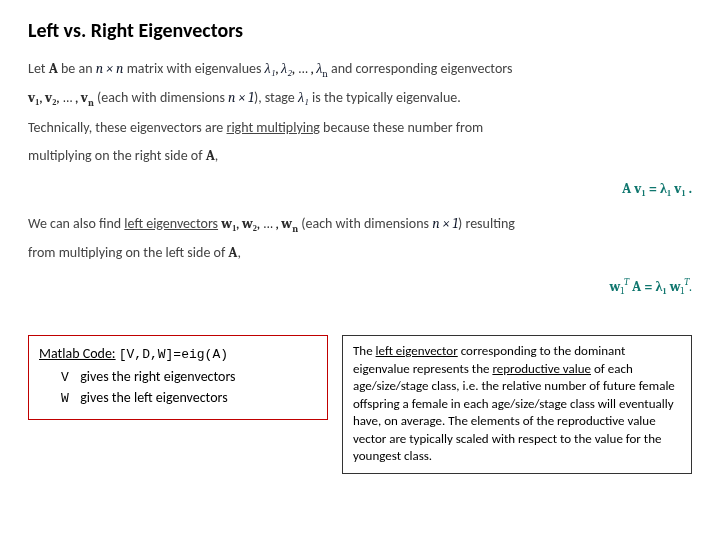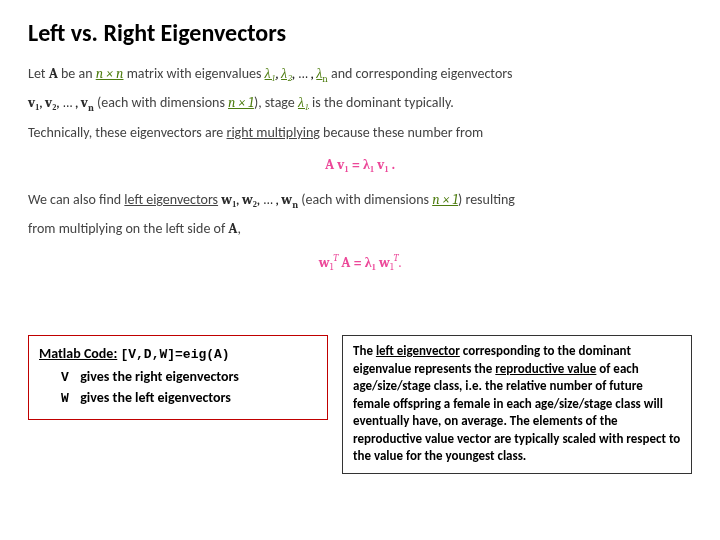--- a/index.html
+++ b/index.html
@@ -13,55 +13,54 @@
     overflow: hidden;
   }
   .slide {
     padding: 18px 28px 10px 28px;
     box-sizing: border-box;
     width: 100%;
     height: 100%;
     position: relative;
   }
   .title {
-    font-size: 24px;
+    font-size: 20px;
     font-weight: 700;
     margin-bottom: 14px;
   }
   .body-text {
     font-size: 14px;
     line-height: 1.9;
     color: #444;
   }
   .body-text .row {
     margin-bottom: 2px;
   }
   .eq {
-    text-align: center;
+    text-align: right;
     font-size: 14px;
     margin: 6px 0 8px 0;
-    color: #ec4899;
+    color: #0f766e;
     font-family: 'Cambria Math', Cambria, serif;
   }
   .bold { font-weight: 700; }
   .ul { text-decoration: underline; }
-  .math { font-family: 'Cambria Math', Cambria, serif; font-style: italic; color:#4d7c0f;text-decoration:underline;}
+  .math { font-family: 'Cambria Math', Cambria, serif; font-style: italic; color:#0f172a;}
   .mathup { font-family: 'Cambria Math', Cambria, serif; color:#2a2a2a;}
   .sub { font-size: 0.7em; vertical-align: sub; font-style: normal;}
   .sup { font-size: 0.7em; vertical-align: super; font-style: italic;}
 
   .boxes {
     position: absolute;
     left: 28px;
     right: 28px;
     top: 335px;
     display: flex;
     gap: 14px;
     align-items: flex-start;
-    font-weight: bold;
   }
   .box-left {
     border: 1.5px solid #c00000;
     padding: 8px 10px 10px 10px;
     font-size: 14px;
     line-height: 1.45;
     width: 300px;
     box-sizing: border-box;
   }
   .box-left .codehead { margin-bottom: 2px; }
@@ -88,27 +87,30 @@
 
   <div class="title">Left vs. Right Eigenvectors</div>
 
   <div class="body-text">
 
     <div class="row">
       <span>Let </span><span class="mathup bold">A</span><span> be an </span><span class="math">n × n</span><span> matrix with eigenvalues </span><span class="math">λ₁</span><span class="mathup">, </span><span class="math">λ₂</span><span class="mathup">, … , </span><span class="math"><span>λ</span><span class="sub">n</span></span><span> and corresponding eigenvectors</span>
     </div>
 
     <div class="row">
-      <span class="mathup bold">v₁</span><span class="mathup">, </span><span class="mathup bold">v₂</span><span class="mathup">, … , </span><span class="mathup bold"><span>v</span><span class="sub">n</span></span><span> (each with dimensions </span><span class="math">n × 1</span><span>), stage </span><span class="math">λ₁</span><span> is the dominant typically.</span>
+      <span class="mathup bold">v₁</span><span class="mathup">, </span><span class="mathup bold">v₂</span><span class="mathup">, … , </span><span class="mathup bold"><span>v</span><span class="sub">n</span></span><span> (each with dimensions </span><span class="math">n × 1</span><span>), stage </span><span class="math">λ₁</span><span> is the typically eigenvalue.</span>
     </div>
 
     <div class="row">
       <span>Technically, these eigenvectors are </span><span class="ul">right multiplying</span><span> because these number from</span>
     </div>
 
+    <div class="row">
+      <span>multiplying on the right side of </span><span class="mathup bold">A</span><span>,</span>
+    </div>
 
     <div class="eq">
       <span class="bold">A v₁ = λ₁ v₁ .</span>
     </div>
 
     <div class="row">
       <span>We can also find </span><span class="ul">left eigenvectors</span> <span class="mathup bold">w₁</span><span class="mathup">, </span><span class="mathup bold">w₂</span><span class="mathup">, … , </span><span class="mathup bold"><span>w</span><span class="sub">n</span></span><span> (each with dimensions </span><span class="math">n × 1</span><span>) resulting</span>
     </div>
 
     <div class="row">

